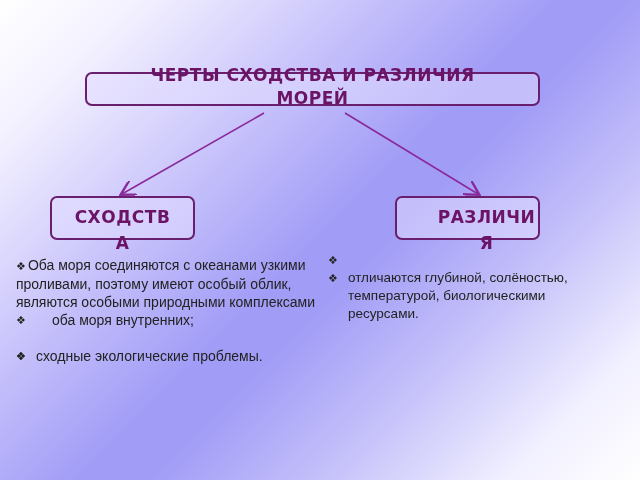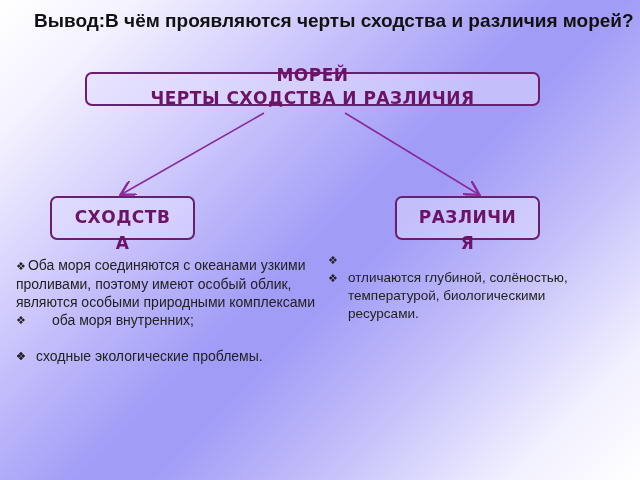--- a/index.html
+++ b/index.html
@@ -21,54 +21,53 @@
   .box-text {
     position: absolute; color: #6b1466; font-weight: bold;
     text-align: center; letter-spacing: 0.5px;
     font-family: "DejaVu Sans", sans-serif;
   }
   .main-box { left: 85px; top: 72px; width: 455px; height: 34px; }
   .main-text { left: 85px; top: 64px; width: 455px; font-size: 17px; line-height: 23px; }
   .left-box { left: 50px; top: 196px; width: 145px; height: 44px; }
   .left-text { left: 50px; top: 204px; width: 145px; font-size: 17px; line-height: 26px; text-align: center; }
   .right-box { left: 395px; top: 196px; width: 145px; height: 44px; }
-  .right-text { left: 395px; top: 204px; width: 145px; font-size: 17px; line-height: 26px; }
+  .right-text { left: 414px; top: 204px; width: 145px; font-size: 17px; line-height: 26px; }
   svg.arrows { position: absolute; left: 0; top: 0; }
   .list { position: absolute; color: #222; font-size: 14px; line-height: 18px; }
   .list .item { position: relative; padding-left: 16px; margin-bottom: 18px; }
   .list .item .bullet {
     position: absolute; left: 0; top: 0; font-size: 11px; color: #222;
   }
   .left-list { left: 16px; top: 256px; width: 300px; }
   .left-list .first { padding-left: 0; text-indent: 0; margin-bottom: 0; }
   .left-list .first .bullet { position: static; margin-right: 2px; }
   .left-list .second { margin-bottom: 18px; }
   .right-list { left: 328px; top: 251px; width: 300px; }
   .ind { padding-left: 20px; }
 </style>
 </head>
 <body>
 
 <div class="slide">
-  <div class="title">Вывод:В чём проявляются черты сходства и различия морей?</div>
 
   <svg class="arrows" width="640" height="480">
     <defs>
       <marker id="ah" markerWidth="10" markerHeight="10" refX="8" refY="5" orient="auto">
         <path d="M0,0 L9,5 L0,10" fill="none" stroke="#8a2a9a" stroke-width="1.5"></path>
       </marker>
     </defs>
     <line x1="264" y1="113" x2="122" y2="194" stroke="#8a2a9a" stroke-width="1.6" marker-end="url(#ah)"></line>
     <line x1="345" y1="113" x2="478" y2="194" stroke="#8a2a9a" stroke-width="1.6" marker-end="url(#ah)"></line>
   </svg>
 
   <div class="box main-box"></div>
   <div class="box-text main-text">
+    <div>ЧЕРТЫ СХОДСТВА И РАЗЛИЧИЯ</div>
     <div>МОРЕЙ</div>
-    <div>ЧЕРТЫ СХОДСТВА И РАЗЛИЧИЯ</div>
   </div>
 
   <div class="box left-box"></div>
   <div class="box-text left-text">
     <div>СХОДСТВ</div>
     <div>А</div>
   </div>
 
   <div class="box right-box"></div>
   <div class="box-text right-text">

